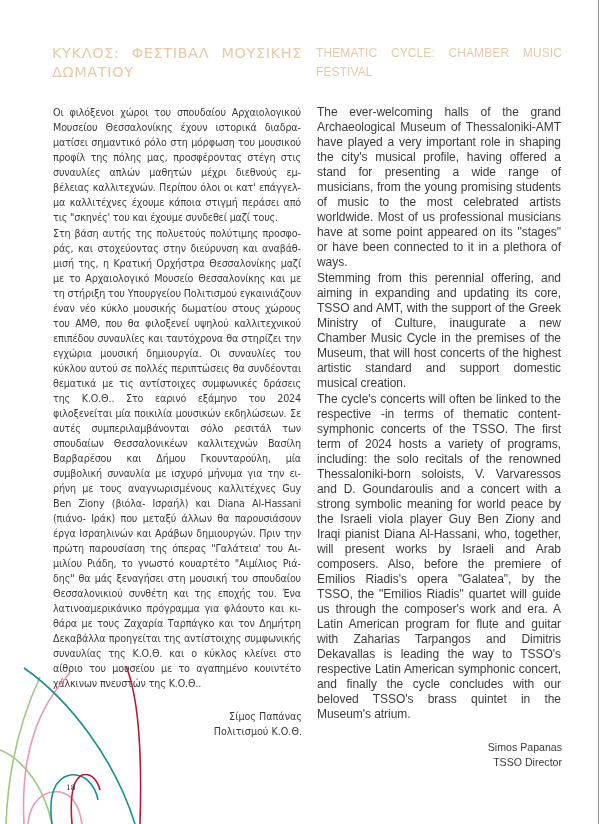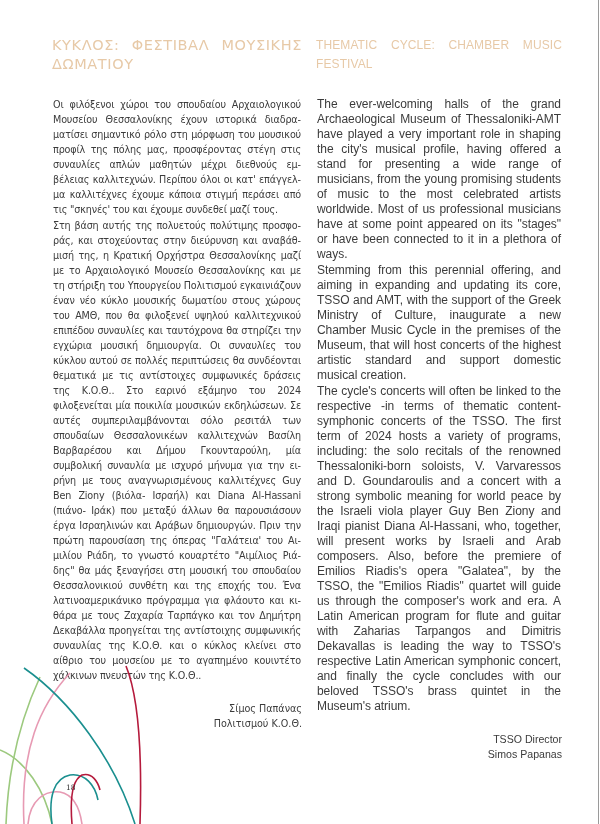--- a/index.html
+++ b/index.html
@@ -18,21 +18,21 @@
     .page-edge {
       position: absolute;
       left: 598px;
       top: 0;
       width: 1px;
       height: 824px;
       background: #9a9a9a;
     }
     .column {
       position: absolute;
-      top: 36px;
+      top: 44px;
     }
     .col-left {
       left: 52px;
       width: 250px;
     }
     .col-right {
       left: 316px;
       width: 246px;
     }
     .heading {
@@ -118,22 +118,22 @@
     <div>Πολιτισμού Κ.Ο.Θ.</div>
   </div>
 </section>
 
 <section class="column col-right">
   <h1 class="heading">THEMATIC CYCLE: CHAMBER MUSIC FESTIVAL</h1>
   <p class="para">The ever-welcoming halls of the grand Archaeologi­cal Museum of Thessaloniki-AMT have played a very important role in shaping the city's musical profile, having offered a stand for presenting a wide range of musicians, from the young promising students of music to the most celebrated artists worldwide. Most of us professional musicians have at some point appeared on its "stages" or have been con­nected to it in a plethora of ways.</p>
   <p class="para">Stemming from this perennial offering, and aiming in expanding and updating its core, TSSO and AMT, with the support of the Greek Ministry of Culture, inaugurate a new Chamber Music Cycle in the premises of the Museum, that will host concerts of the highest artistic standard and support domestic musical creation.</p>
   <p class="para">The cycle's concerts will often be linked to the re­spective -in terms of thematic content- symphonic concerts of the TSSO. The first term of 2024 hosts a variety of programs, including: the solo recitals of the renowned Thessaloniki-born soloists, V. Varvar­essos and D. Goundaroulis and a concert with a strong symbolic meaning for world peace by the Israeli viola player Guy Ben Ziony and Iraqi pia­nist Diana Al-Hassani, who, together, will present works by Israeli and Arab composers. Also, before the premiere of Emilios Riadis's opera "Galatea", by the TSSO, the "Emilios Riadis" quartet will guide us through the composer's work and era. A Latin American program for flute and guitar with Zah­arias Tarpangos and Dimitris Dekavallas is leading the way to TSSO's respective Latin American sym­phonic concert, and finally the cycle concludes with our beloved TSSO's brass quintet in the Museum's atrium.</p>
   <div class="signature">
+    <div>Simos Papanas</div>
     <div>TSSO Director</div>
-    <div>Simos Papanas</div>
   </div>
 </section>
 
 <svg class="deco" viewBox="0 640 200 184" xmlns="http://www.w3.org/2000/svg" fill="none" stroke-width="1.6">
 
   <path d="M40 677 C 20 720, 8 770, 6 824" stroke="#9cc97e"></path>
   <path d="M0 750 C 25 760, 45 790, 52 824" stroke="#9cc97e"></path>
 
   <path d="M70 673 C 40 705, 20 750, 24 824" stroke="#e79ab3"></path>
   <path d="M28 824 C 30 800, 45 790, 60 792 C 75 795, 80 810, 82 824" stroke="#e79ab3"></path>

